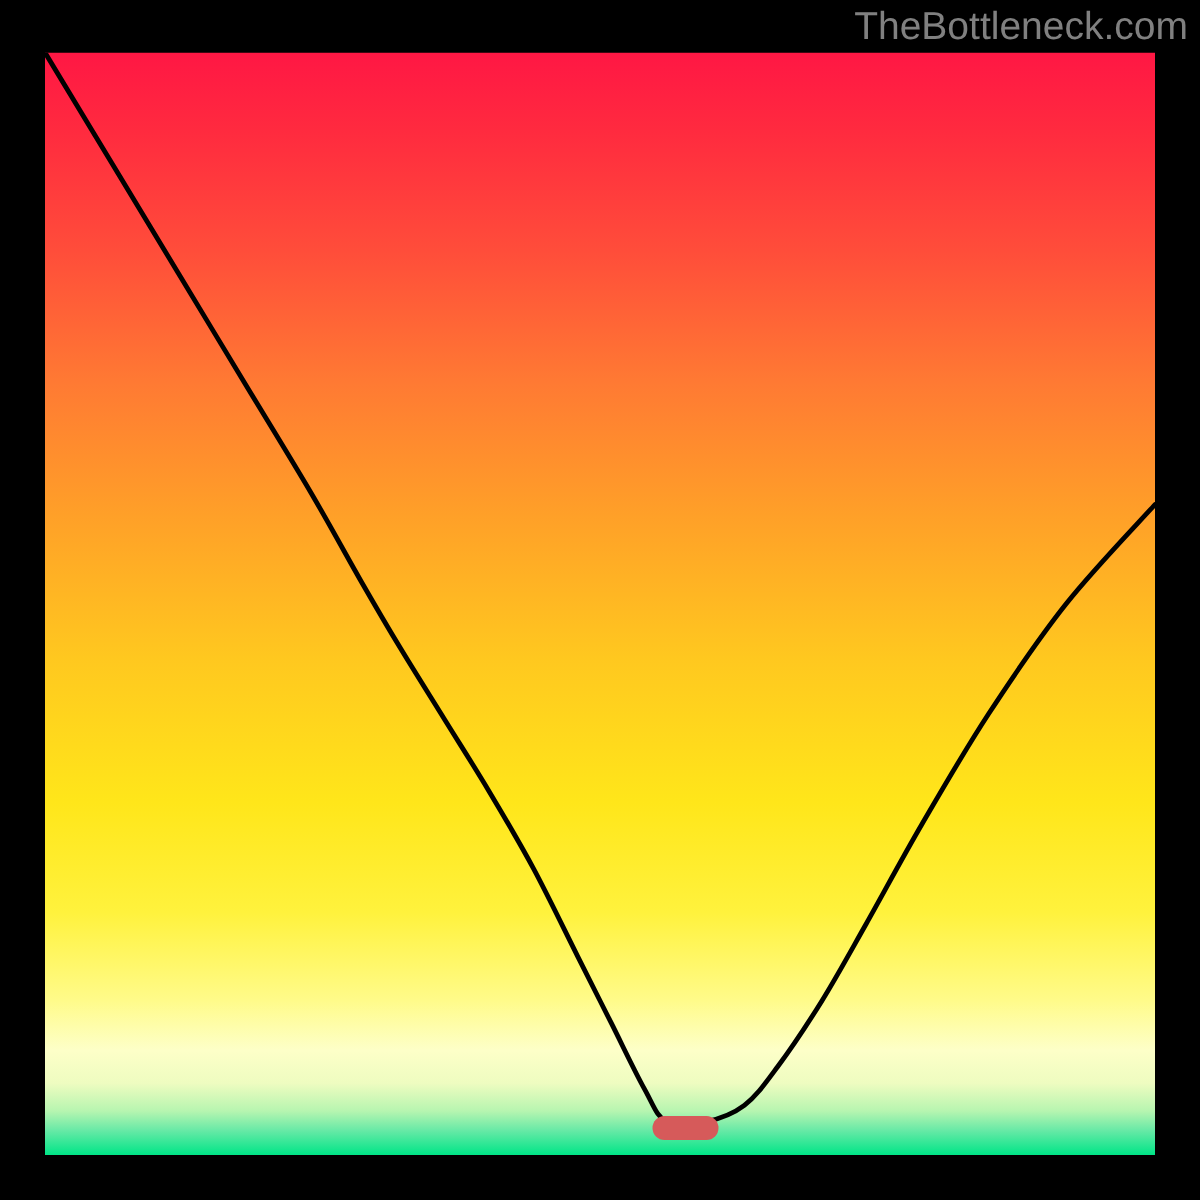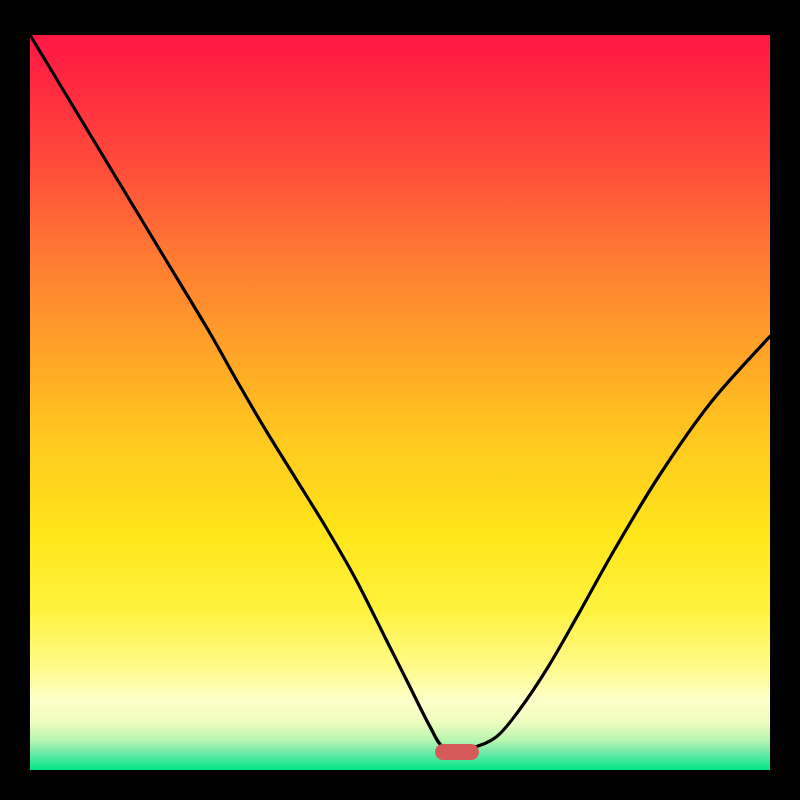--- a/index.html
+++ b/index.html
@@ -53,20 +53,21 @@
     position: absolute;
     z-index: 3;
     background: #d65a5a;
     border-radius: 999px;
   }
 </style>
 </head>
 <body>
 
 <div class="frame">
+  <div class="attribution">TheBottleneck.com</div>
 
   <div class="plot-area">
     <svg class="gradient" viewBox="0 0 740 735" preserveAspectRatio="none">
       <defs>
         <linearGradient id="bg-grad" x1="0" y1="0" x2="0" y2="1">
             <stop offset="0%" stop-color="#ff1744"></stop>
             <stop offset="7.000000000000001%" stop-color="#ff2a3f"></stop>
             <stop offset="18%" stop-color="#ff4d3a"></stop>
             <stop offset="30%" stop-color="#ff7a33"></stop>
             <stop offset="42%" stop-color="#ffa028"></stop>

